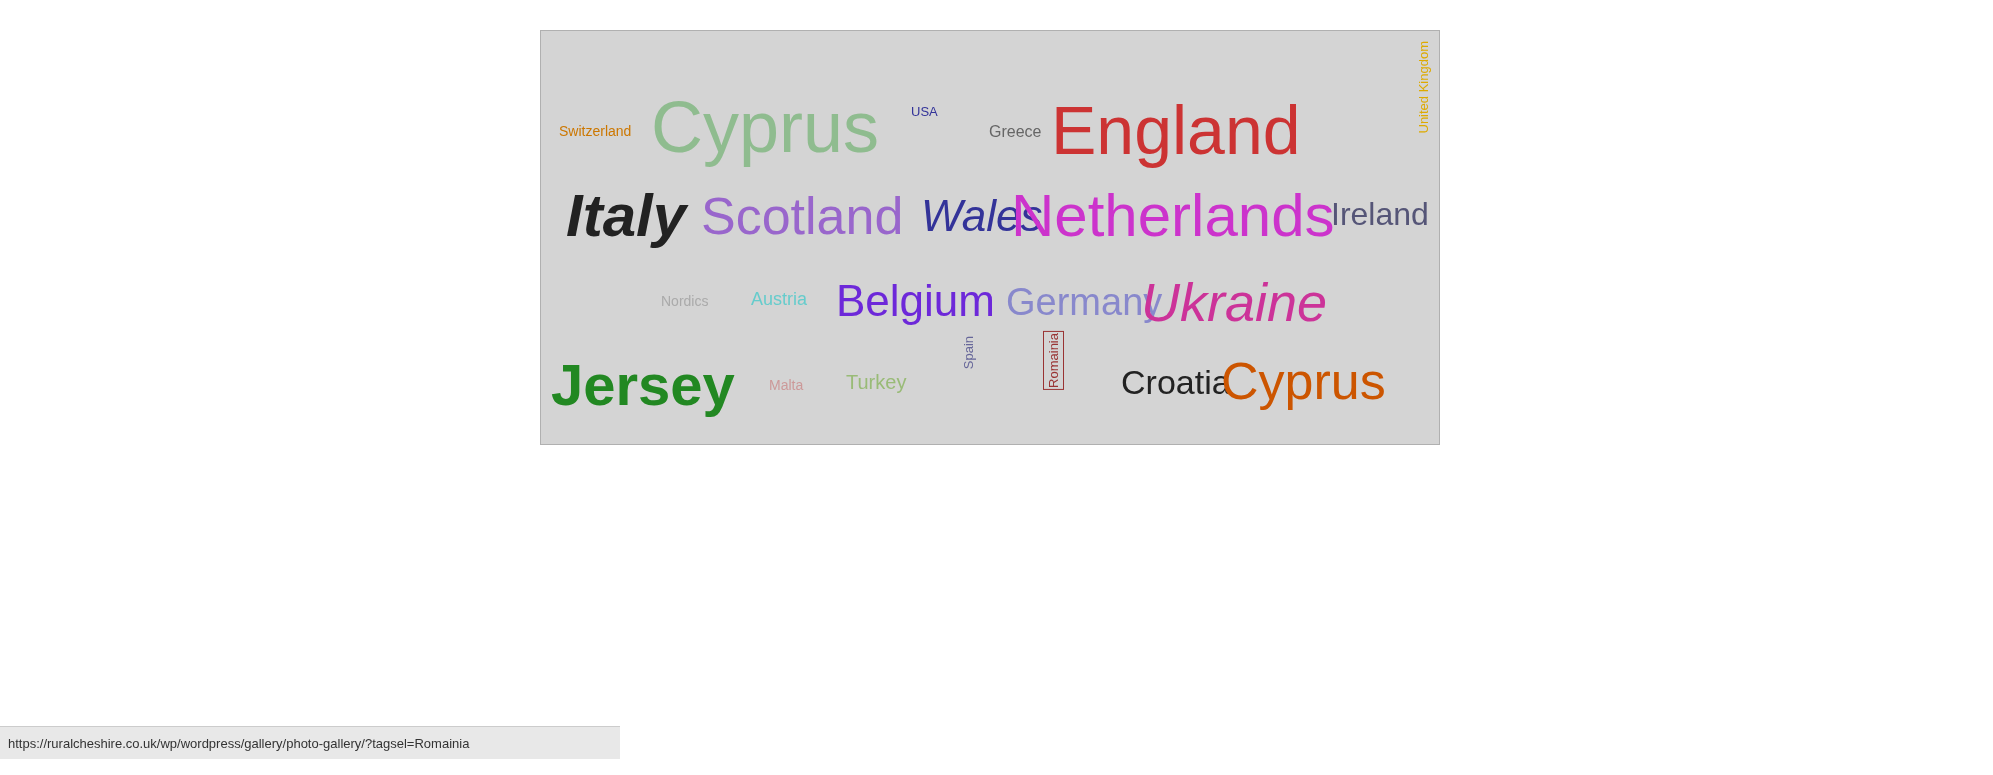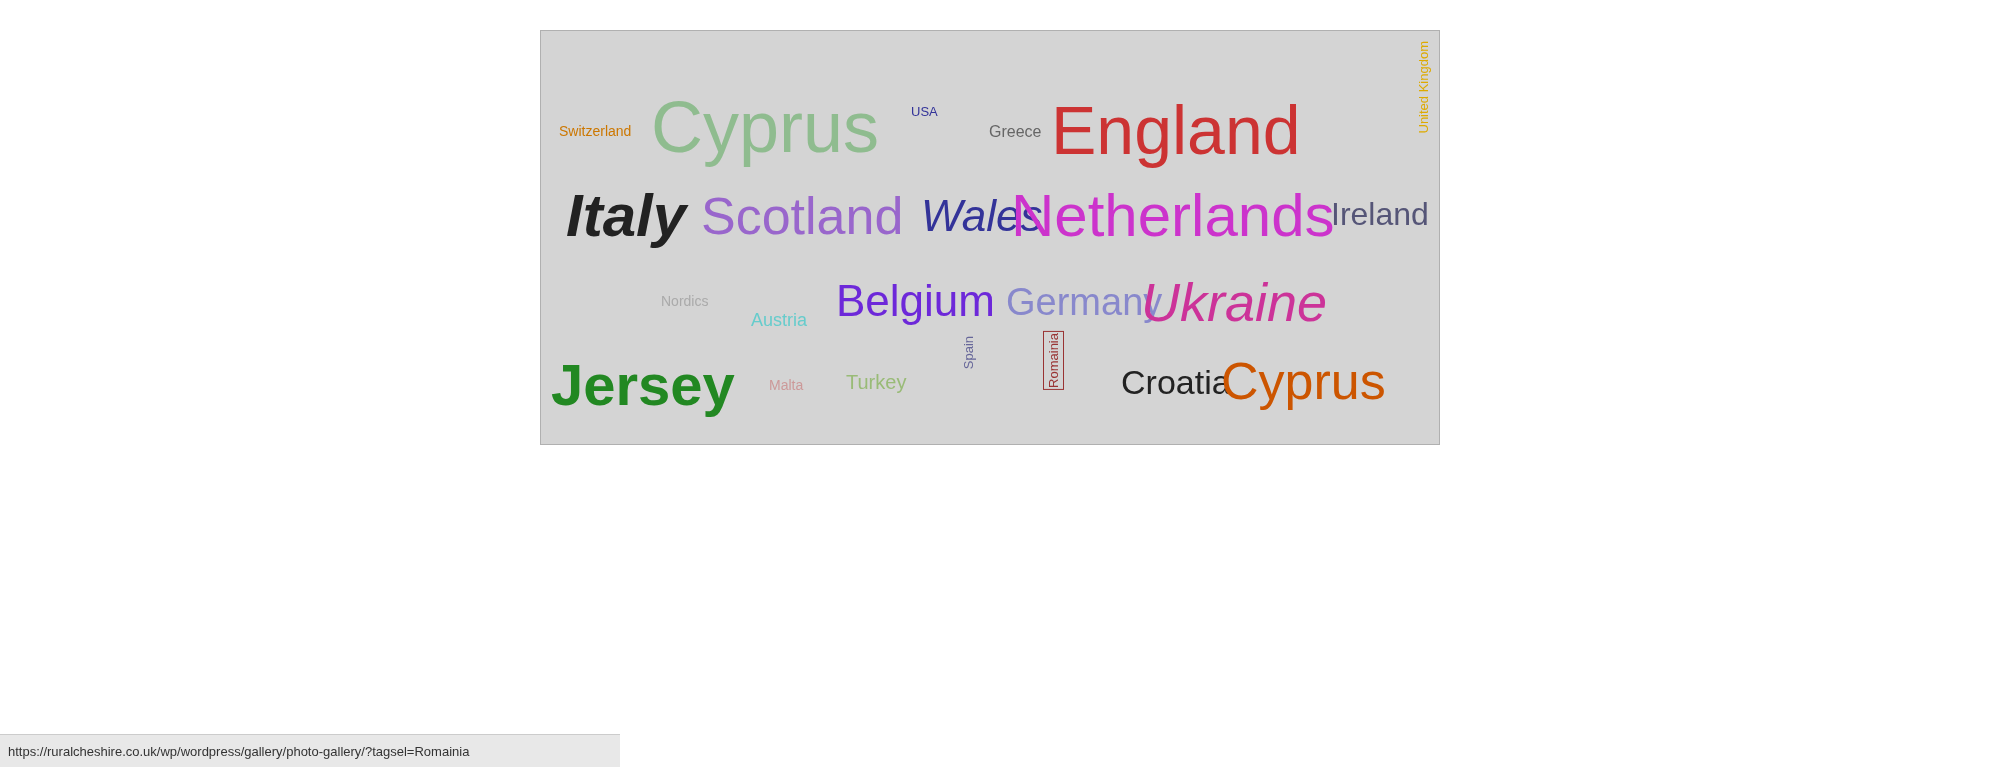--- a/index.html
+++ b/index.html
@@ -24,21 +24,21 @@
 
     .word {
       position: absolute;
       cursor: pointer;
       white-space: nowrap;
     }
 
     
     .status-bar {
       position: absolute;
-      bottom: 8px;
+      bottom: 16px;
       left: 0;
       width: 620px;
       height: 28px;
       background: #e8e8e8;
       border-top: 1px solid #ccc;
       display: flex;
       align-items: center;
       padding: 16px 8px;
       font-size: 13px;
       color: #333;
@@ -53,21 +53,21 @@
     <span class="word" style="color: rgb(204, 119, 0); font-size: 14px; font-weight: normal; left: 18px; top: 92px;">Switzerland</span>
     <span class="word" style="color: rgb(51, 51, 153); font-size: 13px; font-weight: normal; left: 370px; top: 73px;">USA</span>
     <span class="word" style="color: rgb(102, 102, 102); font-size: 16px; font-weight: normal; left: 448px; top: 92px;">Greece</span>
     <span class="word" style="color: rgb(221, 170, 0); font-size: 13px; font-weight: normal; left: 875px; top: 10px; writing-mode: vertical-rl; text-orientation: mixed; transform: rotate(180deg);">United Kingdom</span>
     <span class="word" style="color: rgb(153, 102, 204); font-size: 52px; font-weight: normal; left: 160px; top: 155px;">Scotland</span>
     <span class="word" style="color: rgb(34, 34, 34); font-size: 60px; font-weight: bold; left: 25px; top: 150px; font-style: italic;">Italy</span>
     <span class="word" style="color: rgb(51, 51, 153); font-size: 44px; font-weight: normal; left: 380px; top: 160px; font-style: italic;">Wales</span>
     <span class="word" style="color: rgb(204, 51, 204); font-size: 60px; font-weight: normal; left: 470px; top: 150px;">Netherlands</span>
     <span class="word" style="color: rgb(85, 85, 119); font-size: 32px; font-weight: normal; left: 790px; top: 165px;">Ireland</span>
     <span class="word" style="color: rgb(170, 170, 170); font-size: 14px; font-weight: normal; left: 120px; top: 262px; text-align: center;">Nordics</span>
-    <span class="word" style="color: rgb(102, 204, 204); font-size: 18px; font-weight: normal; left: 210px; top: 258px; margin-top: 21px;">Austria</span>
+    <span class="word" style="color: rgb(102, 204, 204); font-size: 18px; font-weight: normal; left: 210px; top: 258px;">Austria</span>
     <span class="word" style="color: #6d28d9; font-size: 44px; font-weight: normal; left: 295px; top: 245px;">Belgium</span>
     <span class="word" style="color: rgb(136, 136, 204); font-size: 38px; font-weight: normal; left: 465px; top: 250px;">Germany</span>
     <span class="word" style="color: rgb(204, 51, 153); font-size: 54px; font-weight: normal; left: 600px; top: 240px; font-style: italic;">Ukraine</span>
     <span class="word" style="color: rgb(34, 136, 34); font-size: 58px; font-weight: bold; left: 10px; top: 320px;">Jersey</span>
     <span class="word" style="color: rgb(204, 153, 153); font-size: 14px; font-weight: normal; left: 228px; top: 346px;">Malta</span>
     <span class="word" style="color: rgb(153, 187, 119); font-size: 20px; font-weight: normal; left: 305px; top: 340px;">Turkey</span>
     <span class="word" style="color: rgb(102, 102, 153); font-size: 13px; font-weight: normal; left: 420px; top: 305px; writing-mode: vertical-rl; text-orientation: mixed; transform: rotate(180deg);">Spain</span>
     <span class="word" style="color: rgb(153, 51, 51); font-size: 13px; font-weight: normal; left: 502px; top: 300px; writing-mode: vertical-rl; text-orientation: mixed; transform: rotate(180deg); border: 1px solid rgb(153, 51, 51); padding: 1px 2px;">Romainia</span>
     <span class="word" style="color: rgb(34, 34, 34); font-size: 34px; font-weight: normal; left: 580px; top: 332px;">Croatia</span>
     <span class="word" style="color: rgb(204, 85, 0); font-size: 52px; font-weight: normal; left: 680px; top: 320px;">Cyprus</span>

